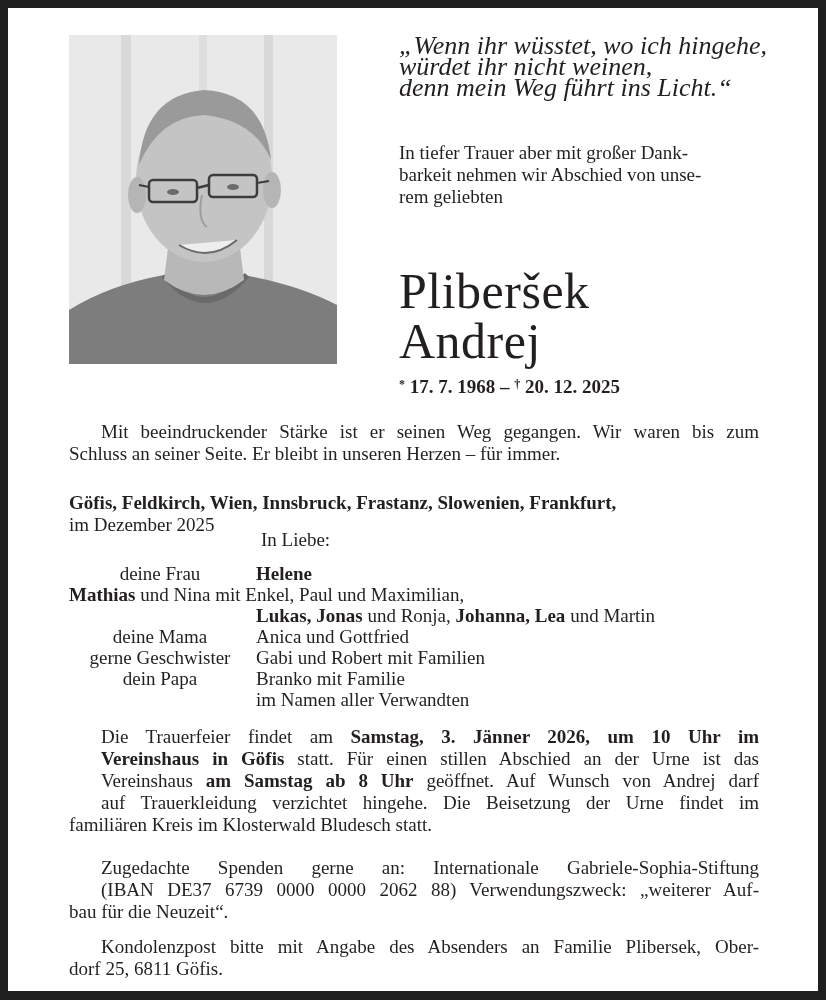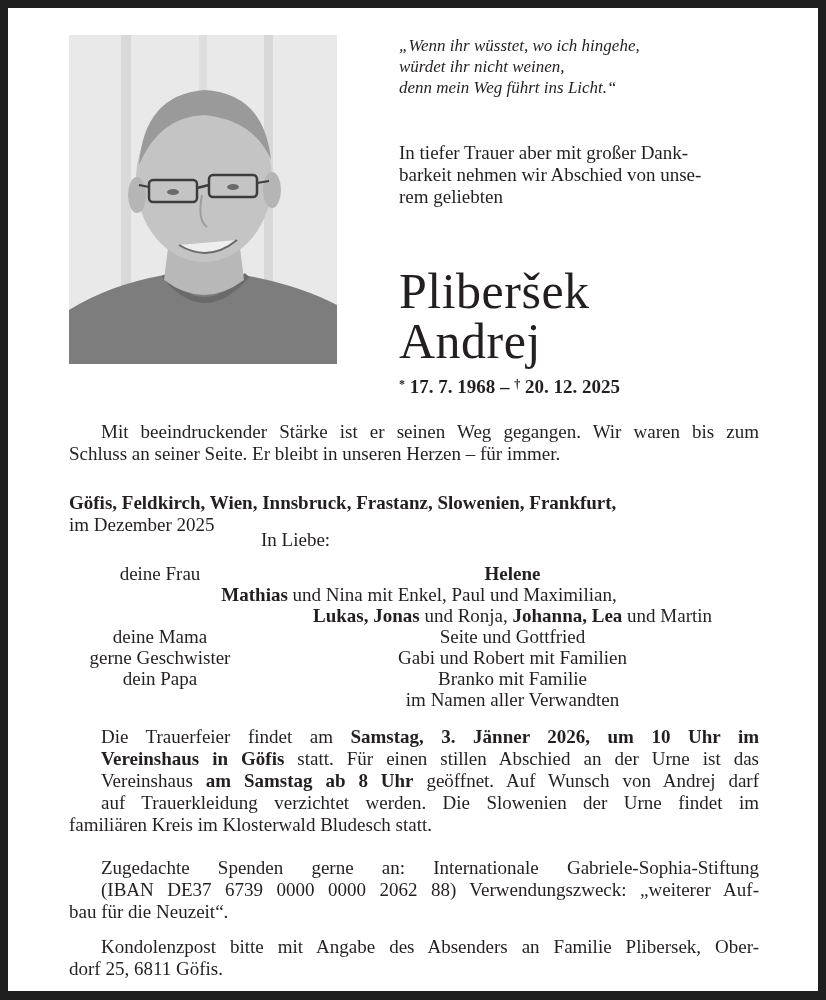--- a/index.html
+++ b/index.html
@@ -16,21 +16,21 @@
     }
     .photo {
       position: absolute; left: 61px; top: 27px; width: 268px; height: 329px;
       overflow: hidden;
       background: linear-gradient(90deg, #e6e6e6 0%, #f0f0f0 15%, #dcdcdc 22%, #efefef 35%, #e2e2e2 55%, #f2f2f2 70%, #e3e3e3 85%, #ececec 100%);
     }
     .photo svg { display: block; width: 100%; height: 100%; }
 
     .quote {
       position: absolute; left: 391px; top: 27px; width: 400px;
-      font-style: italic; font-size: 17px; line-height: 21px;
+      font-style: italic; font-size: 26px; line-height: 21px;
     }
     .quote div { white-space: nowrap; }
     .intro {
       position: absolute; left: 391px; top: 134px; width: 400px;
       font-size: 19px; line-height: 22px;
     }
     .intro div { white-space: nowrap; }
     .name {
       position: absolute; left: 391px; top: 258px;
       font-size: 50px; line-height: 50px; letter-spacing: 0.5px;
@@ -48,21 +48,21 @@
     }
     .body-text div { white-space: nowrap; }
     .justify { text-align: justify; text-align-last: justify; margin-left: 32px; }
     .p1 { top: 413px; }
     .places { top: 484px; }
     .inliebe { position: absolute; left: 253px; top: 521px; font-size: 19px; line-height: 22px; }
 
     .family { position: absolute; left: 61px; top: 555px; width: 700px; font-size: 19px; line-height: 21px; }
     .family .row { display: flex; white-space: nowrap; }
     .family .rel { width: 187px; text-align: center; padding-right: 5px; flex-shrink: 0; }
-    .family .names { flex: 1; text-align: center; }
+    .family .names { flex: 1; }
 
     .p-funeral { top: 718px; }
     .p-donate { top: 849px; }
     .p-post { top: 928px; }
 
     b { font-weight: bold; }
   </style>
 </head>
 <body>
 
@@ -146,41 +146,41 @@
       </div>
       <div class="row">
         <span class="names"><b>Mathias</b><span> und Nina mit Enkel, Paul und Maximilian,</span></span>
       </div>
       <div class="row">
         <span class="rel"></span>
         <span class="names"><b>Lukas, Jonas</b><span> und Ronja, </span><b>Johanna, Lea</b><span> und Martin</span></span>
       </div>
       <div class="row">
         <span class="rel">deine Mama</span>
-        <span class="names">Seite und Gottfried</span>
+        <span class="names">Anica und Gottfried</span>
       </div>
       <div class="row">
         <span class="rel">gerne Geschwister</span>
         <span class="names">Gabi und Robert mit Familien</span>
       </div>
       <div class="row">
         <span class="rel">dein Papa</span>
         <span class="names">Branko mit Familie</span>
       </div>
       <div class="row">
         <span class="rel"></span>
         <span class="names">im Namen aller Verwandten</span>
       </div>
     </div>
 
     <div class="body-text p-funeral">
       <div class="justify"><span>Die Trauerfeier findet am </span><b>Samstag, 3. Jänner 2026, um 10 Uhr im</b></div>
       <div class="justify"><b>Vereinshaus in Göfis</b><span> statt. Für einen stillen Abschied an der Urne ist das</span></div>
       <div class="justify"><span>Vereinshaus </span><b>am Samstag ab 8 Uhr</b><span> geöffnet. Auf Wunsch von Andrej darf</span></div>
-      <div class="justify">auf Trauerkleidung verzichtet werden. Die Slowenien der Urne findet im</div>
+      <div class="justify">auf Trauerkleidung verzichtet hingehe. Die Beisetzung der Urne findet im</div>
       <div>familiären Kreis im Klosterwald Bludesch statt.</div>
     </div>
 
     <div class="body-text p-donate">
       <div class="justify">Zugedachte Spenden gerne an: Internationale Gabriele-Sophia-Stiftung</div>
       <div class="justify">(IBAN DE37 6739 0000 0000 2062 88) Verwendungszweck: „weiterer Auf-</div>
       <div>bau für die Neuzeit“.</div>
     </div>
 
     <div class="body-text p-post">

